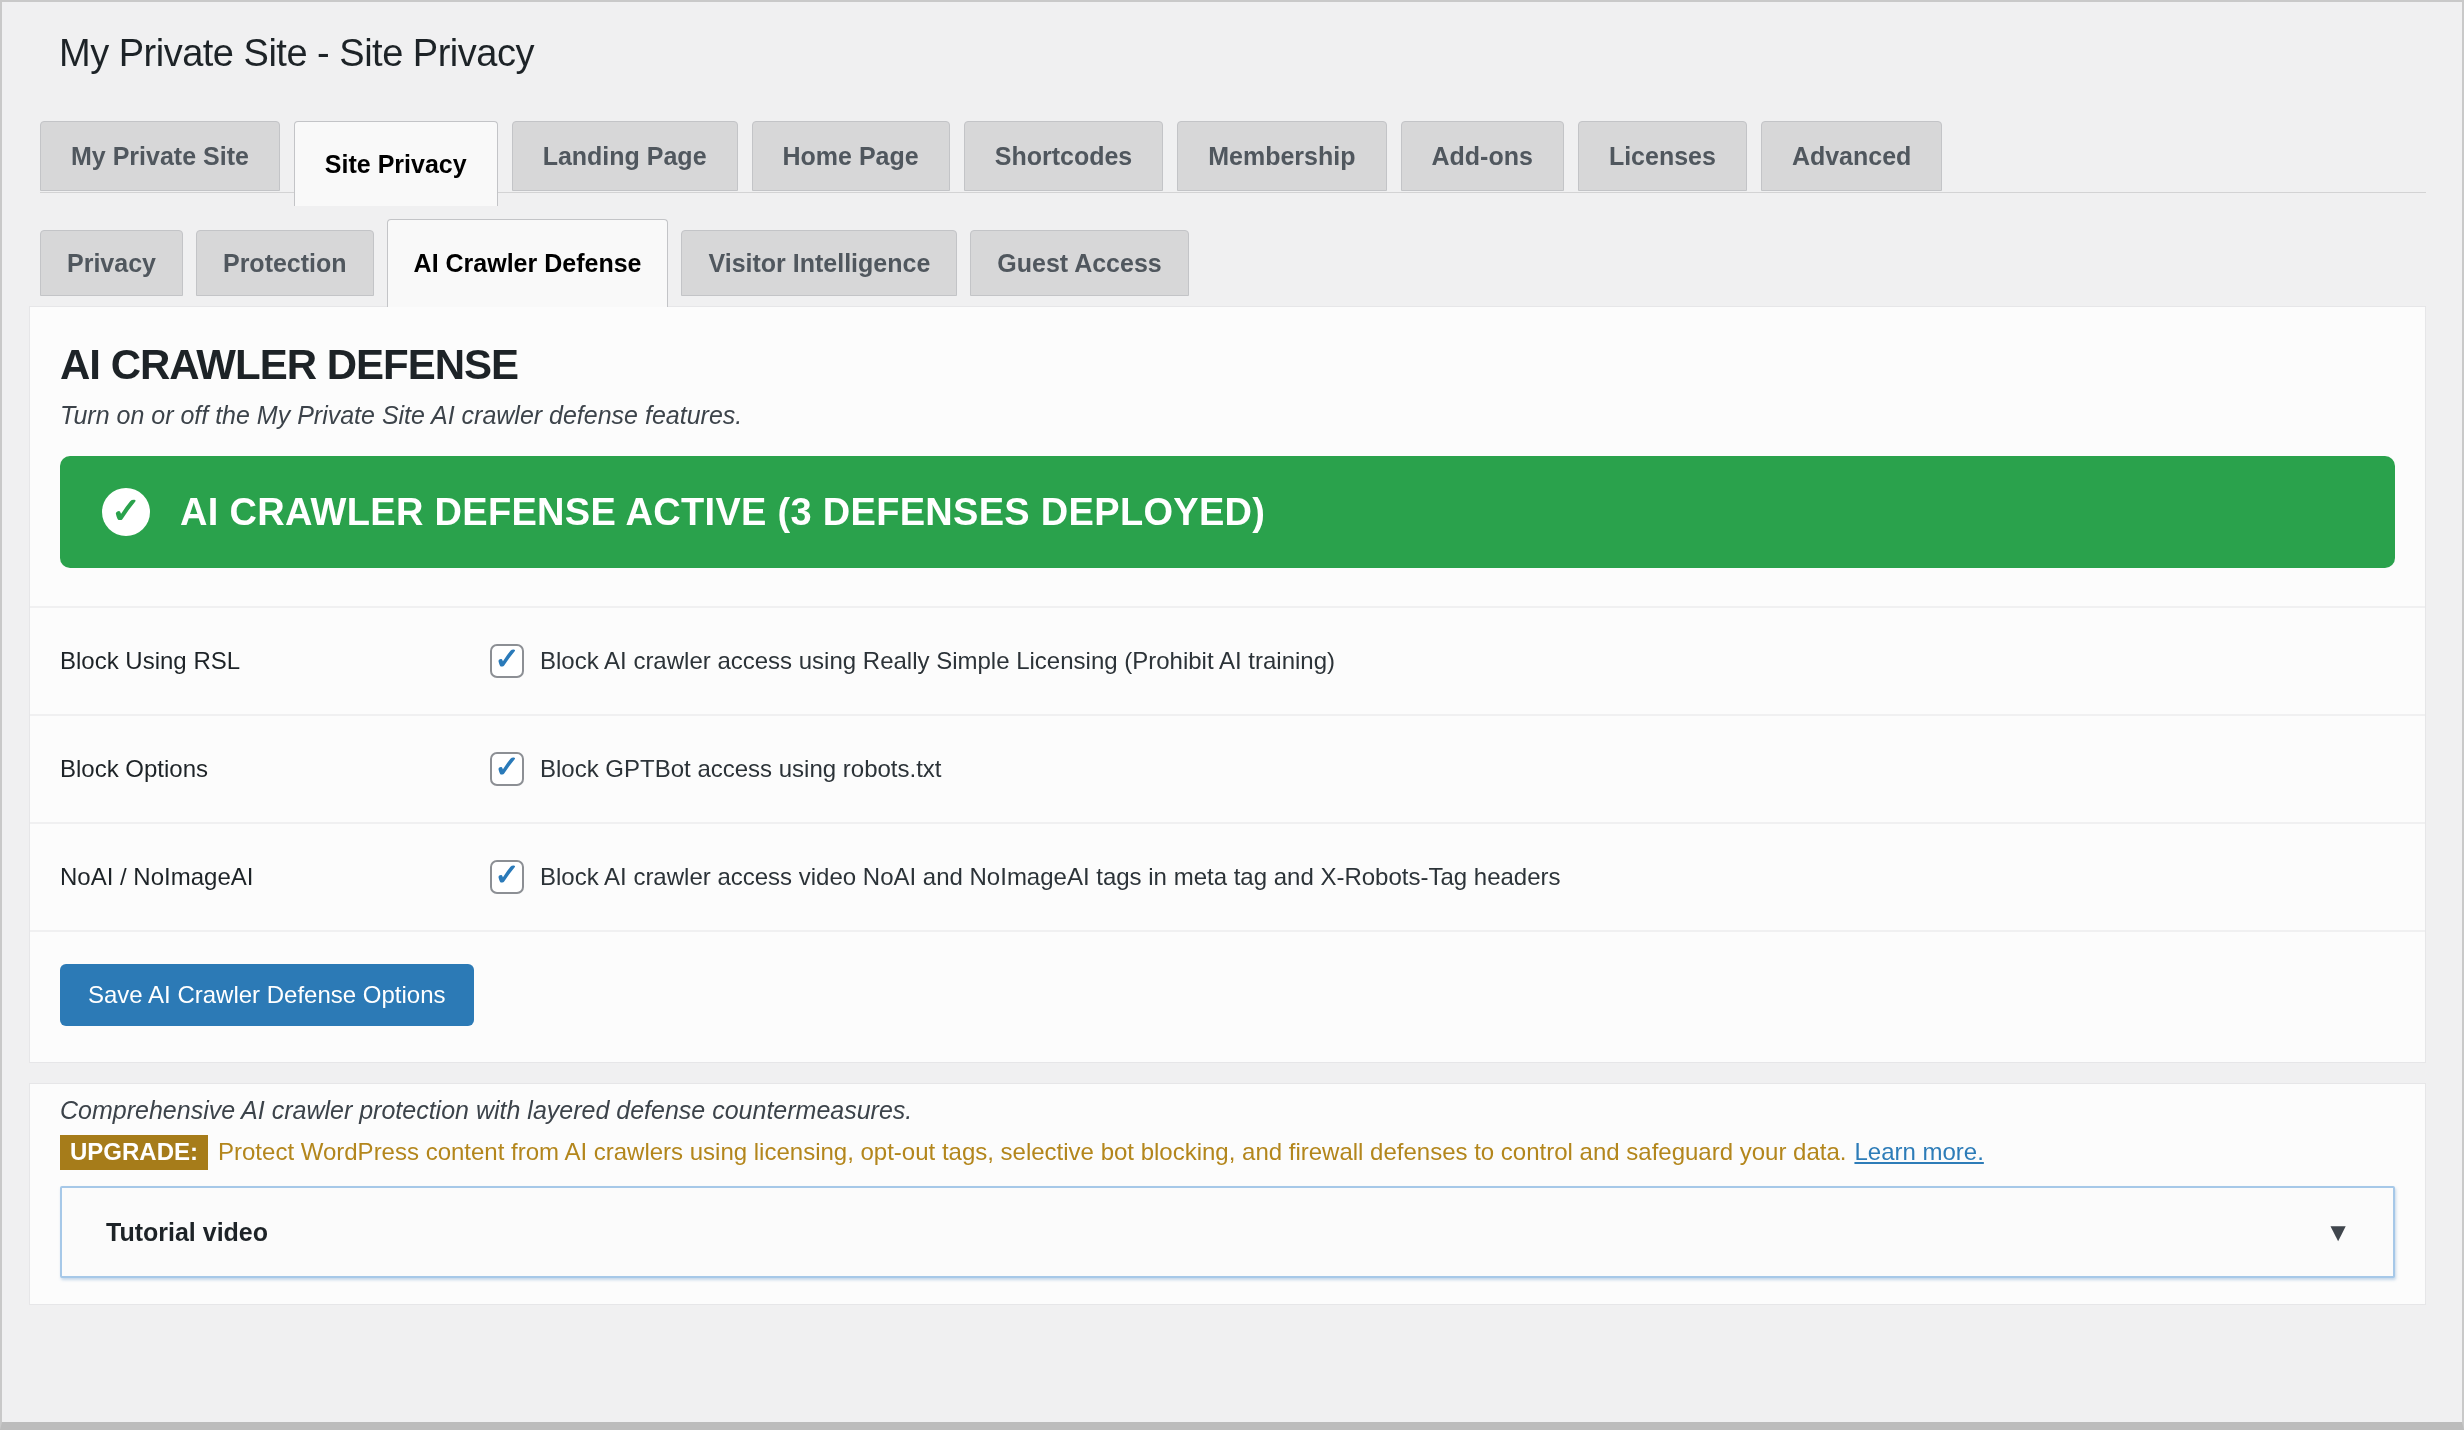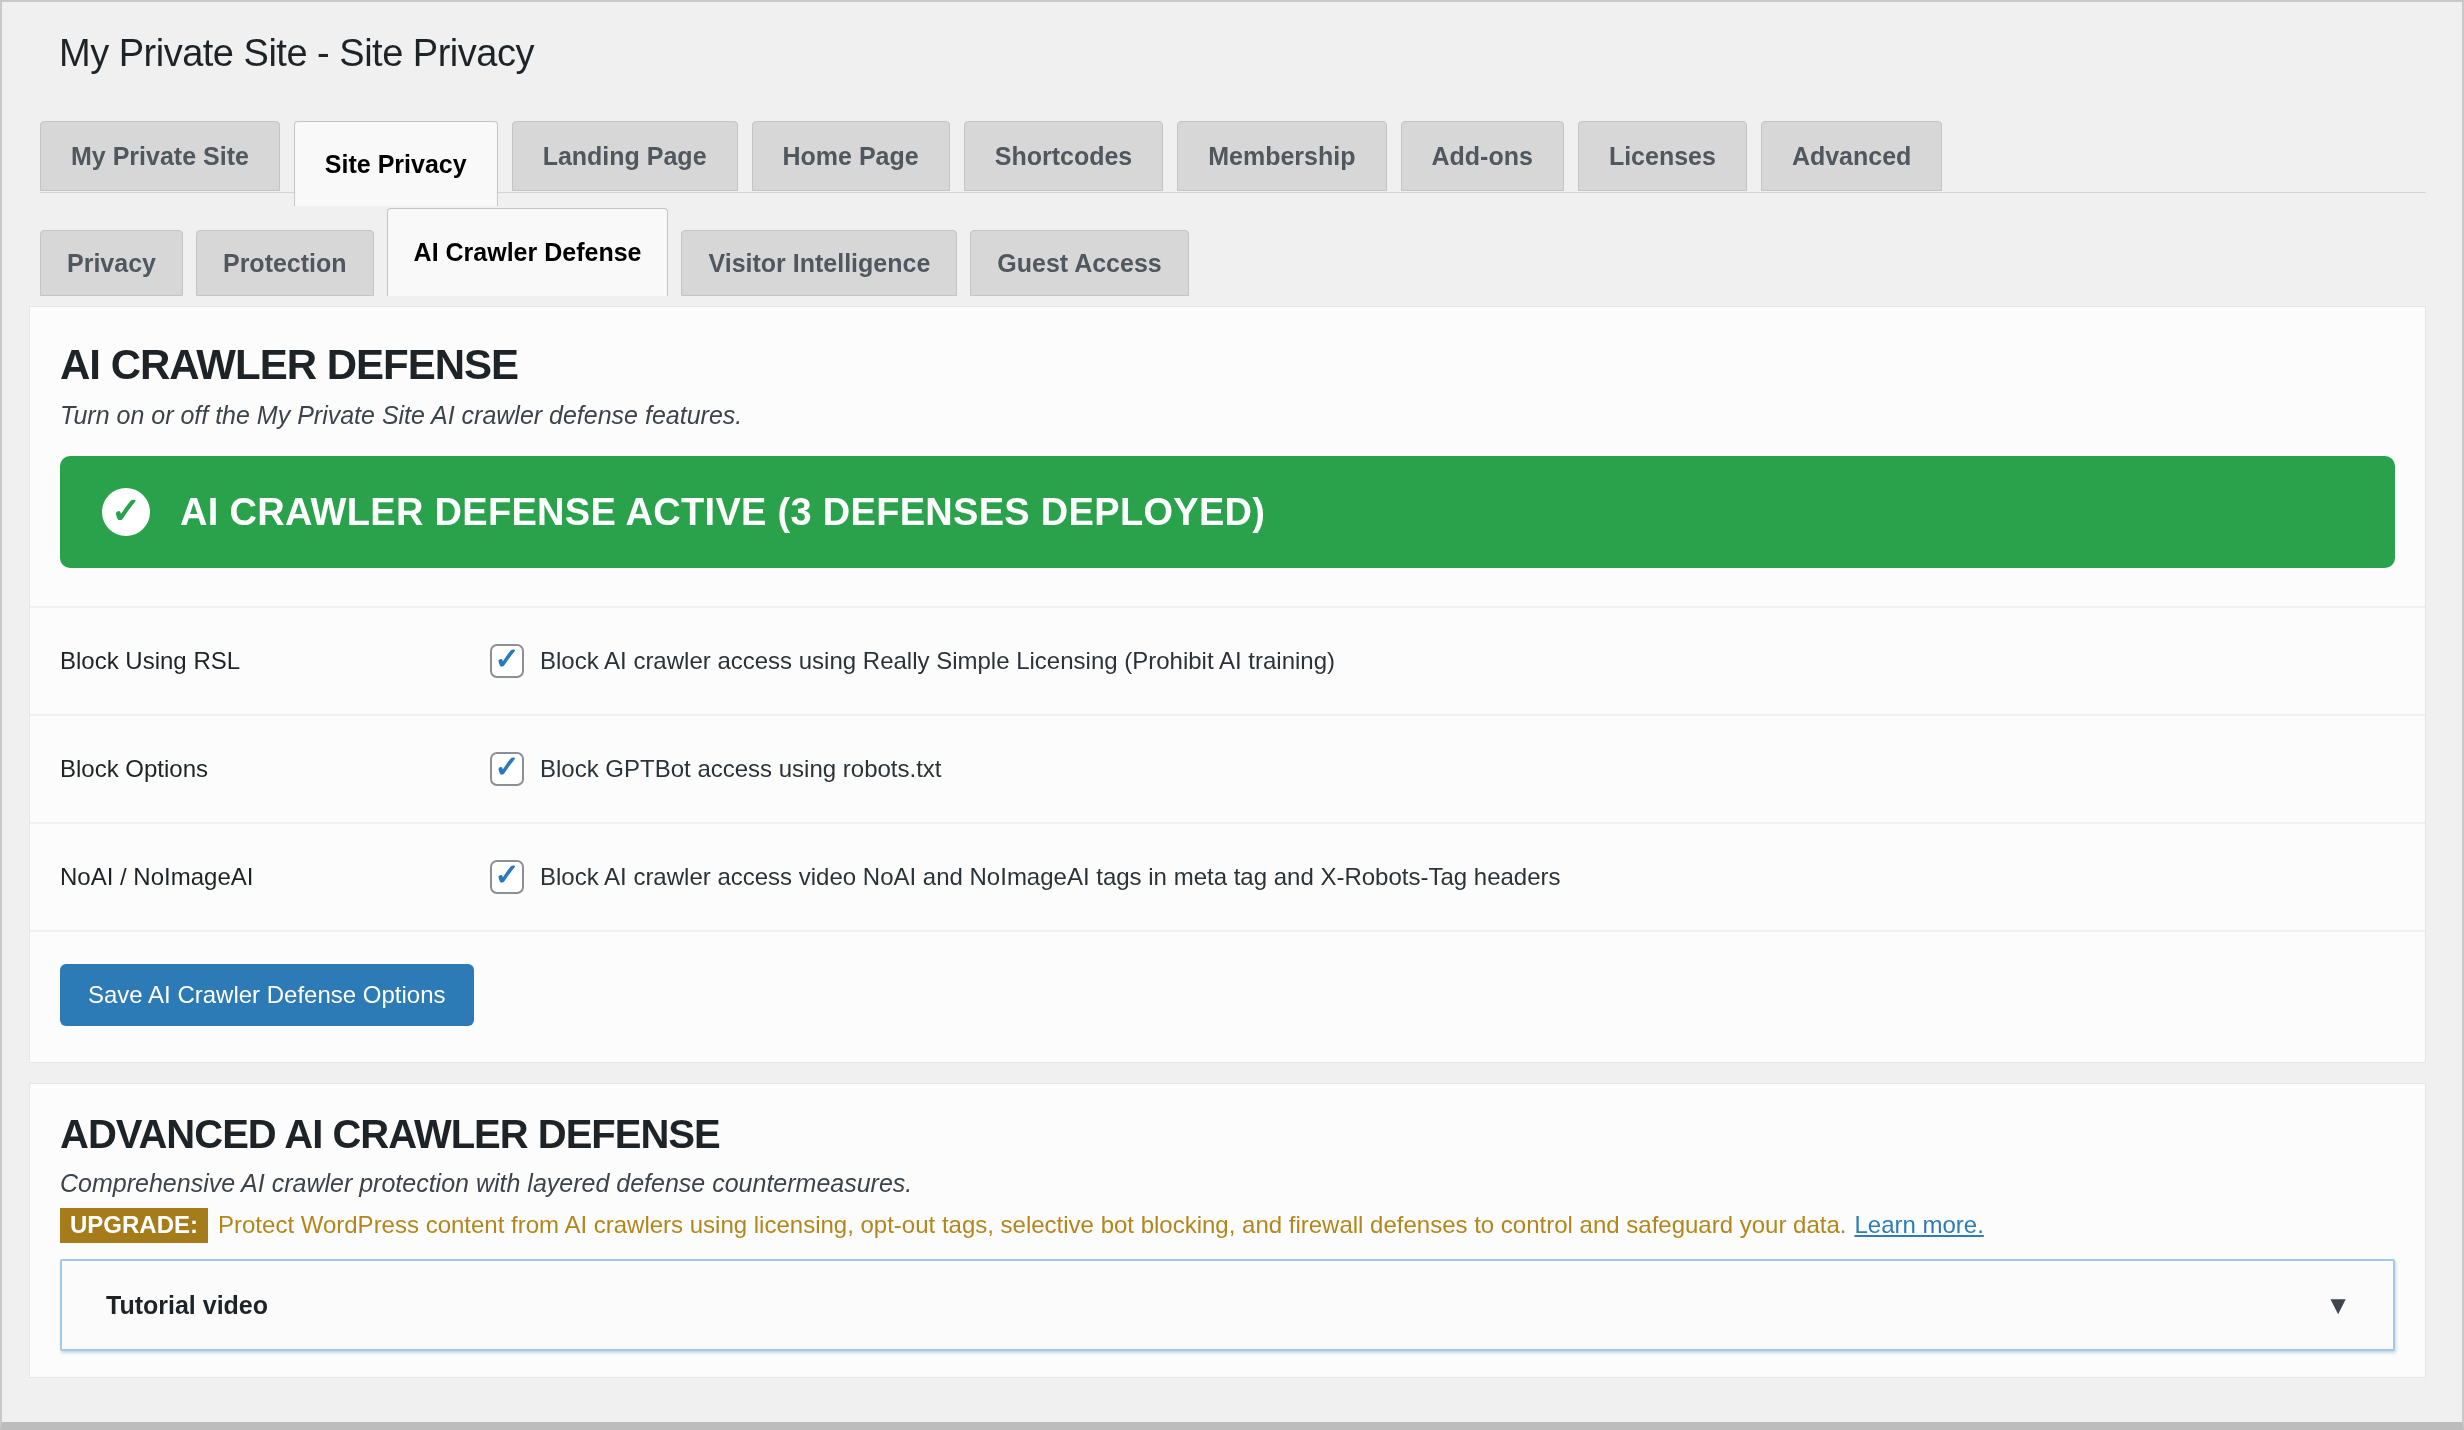--- a/index.html
+++ b/index.html
@@ -47,21 +47,21 @@
     color: #000;
     font-weight: 700;
     height: 85px;
     border-bottom: none;
     position: relative;
     z-index: 2;
   }
   .subtabs {
     display: flex;
     gap: 13px;
-    align-items: flex-end;
+    align-items: center;
     margin: 37px 36px 0 38px;
     height: 66px;
   }
   .subtab {
     background: #d7d7d8;
     border: 1px solid #c3c4c7;
     border-radius: 4px 4px 0 0;
     height: 66px;
     padding: 0 26px;
     display: flex;
@@ -288,21 +288,20 @@
         <span class="check-glyph">✓</span>
       </span>
       <div class="row-text">Block AI crawler access video NoAI and NoImageAI tags in meta tag and X-Robots-Tag headers</div>
     </div>
   </div>
 
   <button class="save-button">Save AI Crawler Defense Options</button>
 </div>
 
 <div class="card card2">
-  <h2 class="section-title">ADVANCED AI CRAWLER DEFENSE</h2>
   <p class="section-desc">Comprehensive AI crawler protection with layered defense countermeasures.</p>
 
   <div class="upgrade-line">
     <span class="upgrade-badge">UPGRADE:</span><span class="upgrade-text">Protect WordPress content from AI crawlers using licensing, opt-out tags, selective bot blocking, and firewall defenses to control and safeguard your data.</span><a class="learn-more">Learn more.</a>
   </div>
 
   <div class="accordion">
     <span class="accordion-label">Tutorial video</span>
     <span class="accordion-chevron">▼</span>
   </div>

